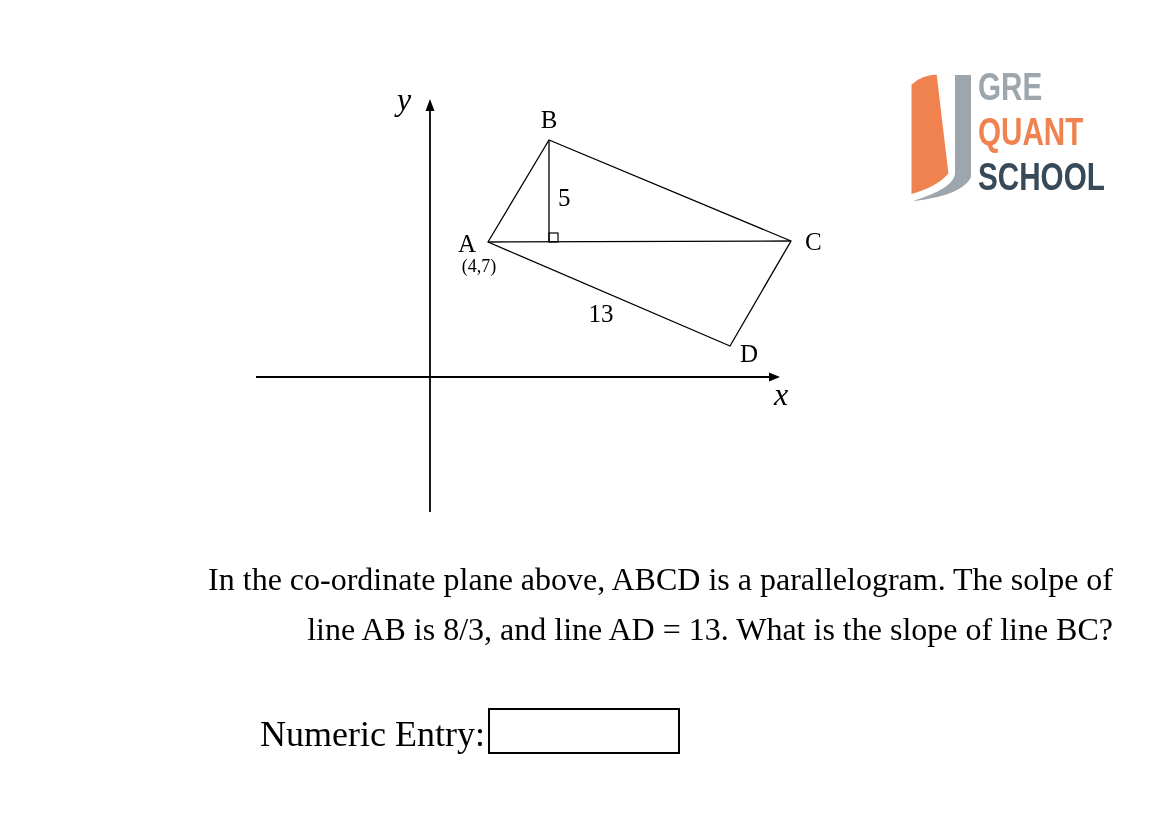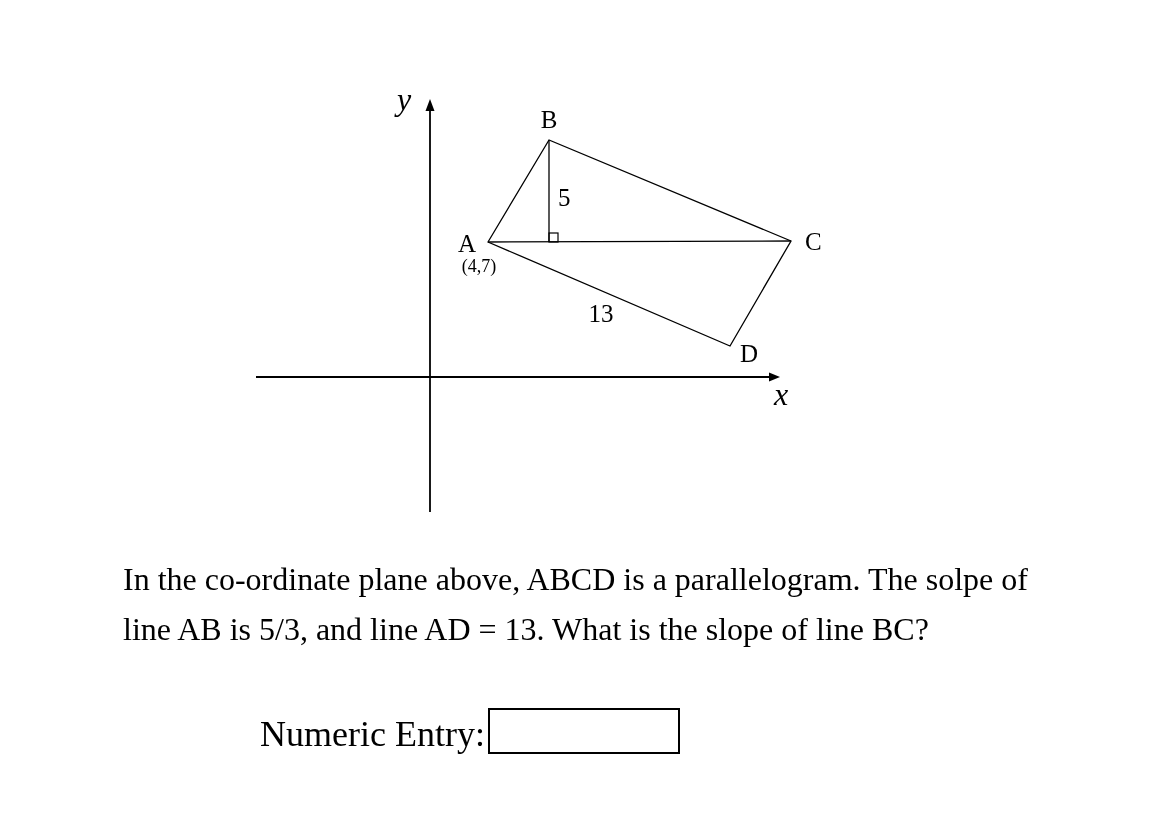--- a/index.html
+++ b/index.html
@@ -42,21 +42,21 @@
   }
   
   .question {
     position: absolute;
     left: 123px;
     top: 554px;
     width: 990px;
     font-size: 32px;
     line-height: 50px;
   }
-  .question-line { white-space: nowrap; }
+  .question-line { white-space: nowrap; text-align: right; }
   
   .entry-row { position: absolute; left: 260px; top: 706px; height: 52px; }
   .entry-label {
     position: absolute; left: 0; top: 7px;
     font-size: 36px; white-space: nowrap;
   }
   .entry-input {
     position: absolute; left: 228px; top: 2px;
     width: 176px; height: 42px;
     border: 2px solid #000;
@@ -92,24 +92,35 @@
     <text class="axis-label" x="781" y="405" text-anchor="middle">x</text>
     <text class="vertex-label" x="549" y="128" text-anchor="middle">B</text>
     <text class="vertex-label" x="467" y="252" text-anchor="middle">A</text>
     <text class="coord-label" x="479" y="272" text-anchor="middle">(4,7)</text>
     <text class="vertex-label" x="805" y="250" text-anchor="start">C</text>
     <text class="vertex-label" x="740" y="362" text-anchor="start">D</text>
     <text class="measure-label" x="558" y="206" text-anchor="start">5</text>
     <text class="measure-label" x="601" y="322" text-anchor="middle">13</text>
   </svg>
 
+  <div class="logo">
+    <svg class="logo-icon" width="78" height="142" viewBox="0 0 78 142">
+      <path d="M 52 12 L 68 12 L 68 114 C 62 127 40 135 10 138 C 38 129 50 121 52 111 Z" style="fill: rgb(158, 166, 173);"></path>
+      <path d="M 7 21 C 15 13 25 10 35 10 L 47 111 C 38 122 22 129 7 133 Z" stroke="#ffffff" stroke-width="3" stroke-linejoin="round" style="fill: rgb(240, 130, 79);"></path>
+    </svg>
+    <div class="logo-text">
+      <span class="logo-line" style="color: rgb(158, 166, 173);">GRE</span>
+      <span class="logo-line" style="color: rgb(240, 130, 79);">QUANT</span>
+      <span class="logo-line" style="color: rgb(55, 74, 89);">SCHOOL</span>
+    </div>
+  </div>
 
   <div class="question">
     <div class="question-line">In the co-ordinate plane above, ABCD is a parallelogram. The solpe of</div>
-    <div class="question-line">line AB is 5/3, and line AD = 13. What is the slope of line BC?</div>
+    <div class="question-line">line AB is 8/3, and line AD = 13. What is the slope of line BC?</div>
   </div>
 
   <div class="entry-row">
     <span class="entry-label">Numeric Entry:</span>
     <input class="entry-input" type="text" value="" style="">
   </div>
 
 </div>
 
 </body></html>

